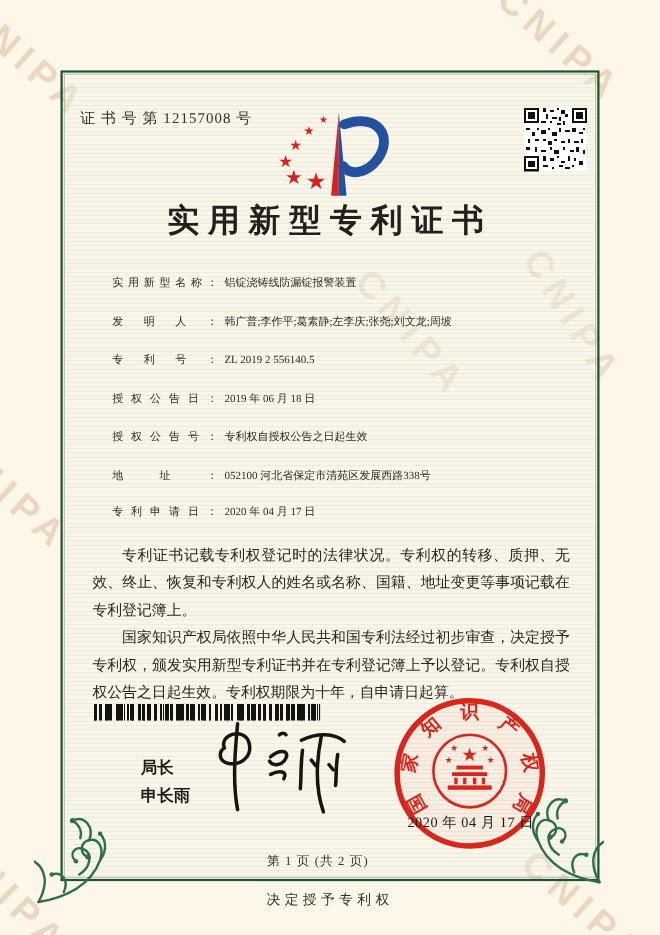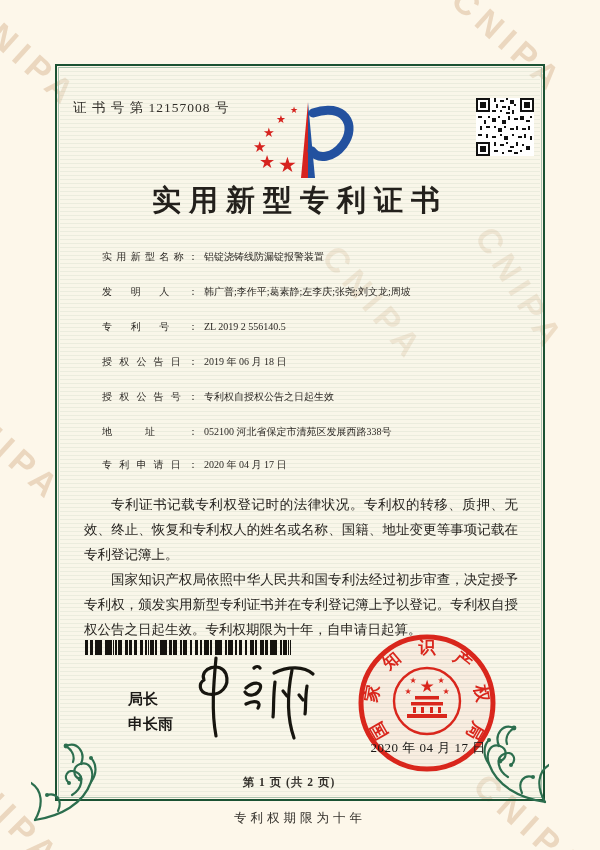--- a/index.html
+++ b/index.html
@@ -95,21 +95,21 @@
   .seal { left:352px; top:630px; }
   .seal-date {
     left:358px; top:739px; width:140px; text-align:center;
     font-size:13px; letter-spacing:0.5px; color:#1b1a18;
   }
 
   .orn { pointer-events:none; }
   .orn-r { left:477px; top:706px; }
   .orn-l { left:31px; top:724px; transform:scaleX(-1); }
 
-  .page-no { left:55px; top:775px; width:468px; text-align:center; font-size:11.5px; letter-spacing:1px; color:#33302b;font-weight:bold; }
+  .page-no { left:55px; top:775px; width:468px; text-align:center; font-size:11.5px; letter-spacing:1px; color:#33302b; }
   .cont-note { left:0; top:810px; width:600px; text-align:center; font-size:12.5px; letter-spacing:4px; color:#33302b; }
 </style>
 </head>
 <body>
 
 <div class="watermark w1">CNIPA</div>
 <div class="watermark w2">CNIPA</div>
 <div class="watermark w3">CNIPA</div>
 <div class="watermark w4">CNIPA</div>
 <div class="watermark w5">CNIPA</div>
@@ -323,13 +323,13 @@
   <g fill="#2c6e4e">
     <circle cx="37" cy="22" r="2.4"></circle>
       <circle cx="23" cy="55" r="2.4"></circle>
     <circle cx="34" cy="59" r="2"></circle>
       <circle cx="56" cy="71" r="2"></circle>
     <circle cx="12" cy="34" r="2"></circle>
   </g>
 </svg>
 
 <div class="layer page-no">第 1 页  (共 2 页)</div>
-<div class="layer cont-note">专利权期限为十年</div>
+<div class="layer cont-note">决定授予专利权</div>
 
 </body></html>

